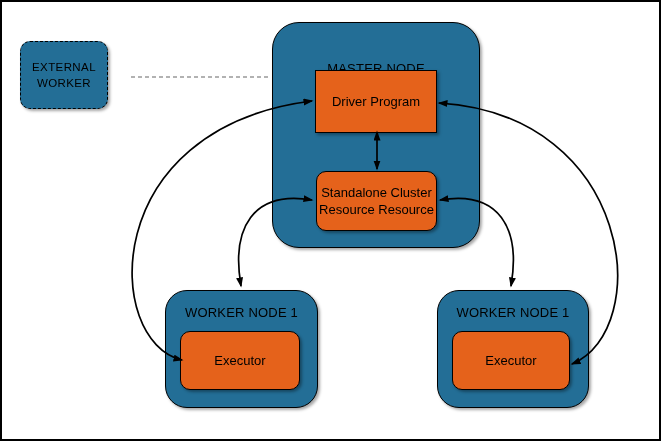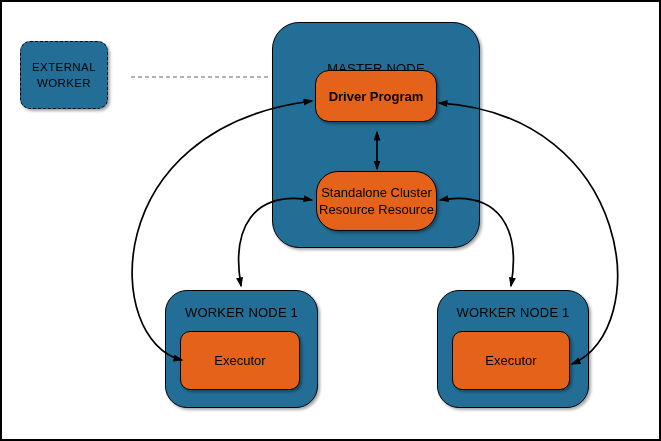--- a/index.html
+++ b/index.html
@@ -18,22 +18,22 @@
   .label-center{
     position:absolute;inset:0;display:flex;flex-direction:column;
     align-items:center;justify-content:center;text-align:center;
     font-size:13px;line-height:17px;
   }
   
   .ext{left:20px;top:41px;width:88px;height:68px;border-radius:10px;
        border:1.6px dashed #000;font-size:11.5px;letter-spacing:.4px;}
   
   .master{left:272px;top:22px;width:208px;height:226px;border-radius:27px;}
-  .driver{left:315px;top:70px;width:122px;height:52px;border-radius:14px;font-weight:bold;}
-  .rm{left:316px;top:171px;width:121px;height:60px;border-radius:22px;}
+  .driver{left:315px;top:70px;width:122px;height:63px;border-radius:0;}
+  .rm{left:316px;top:171px;width:121px;height:60px;border-radius:10px;}
   
   .worker-l{left:165px;top:290px;width:153px;height:118px;border-radius:22px;}
   .worker-r{left:437px;top:290px;width:152px;height:118px;border-radius:22px;}
   .exec-l{left:180px;top:331px;width:120px;height:59px;border-radius:10px;}
   .exec-r{left:452px;top:331px;width:118px;height:59px;border-radius:10px;}
   
   svg.edges{position:absolute;inset:0;z-index:4;pointer-events:none;}
   svg.edges path{fill:none;stroke:var(--stroke,#000);stroke-width:1.7px;}
   svg.edges path.dashed{stroke:var(--dash-color,#999);stroke-width:1.5px;stroke-dasharray:4 3;}
   svg.edges marker path{fill:var(--stroke,#000);stroke:none;}

